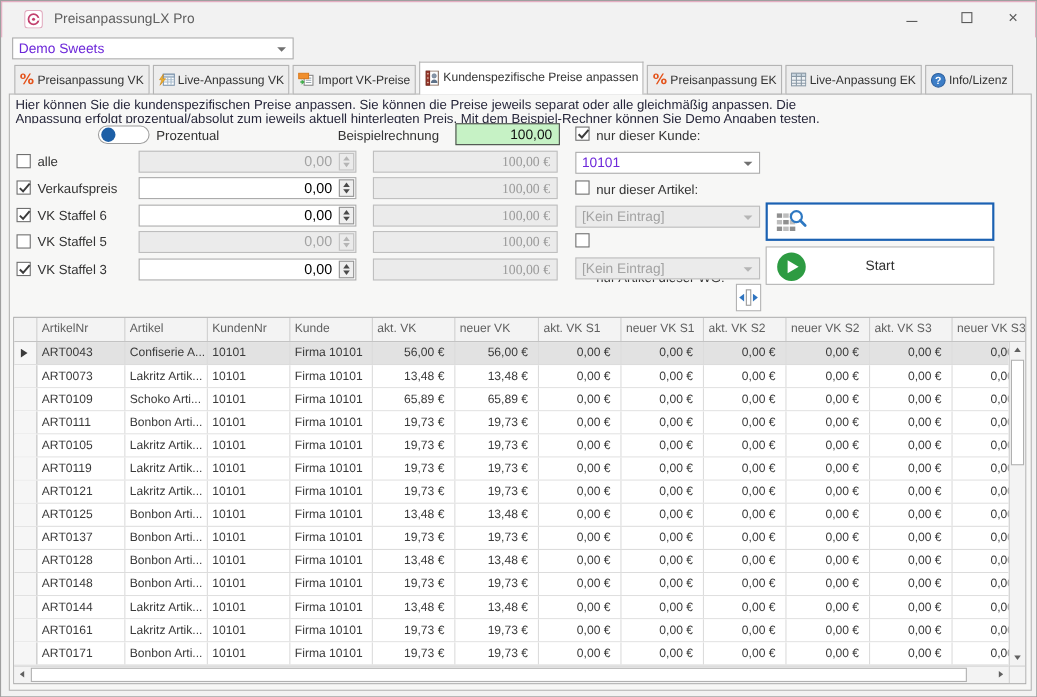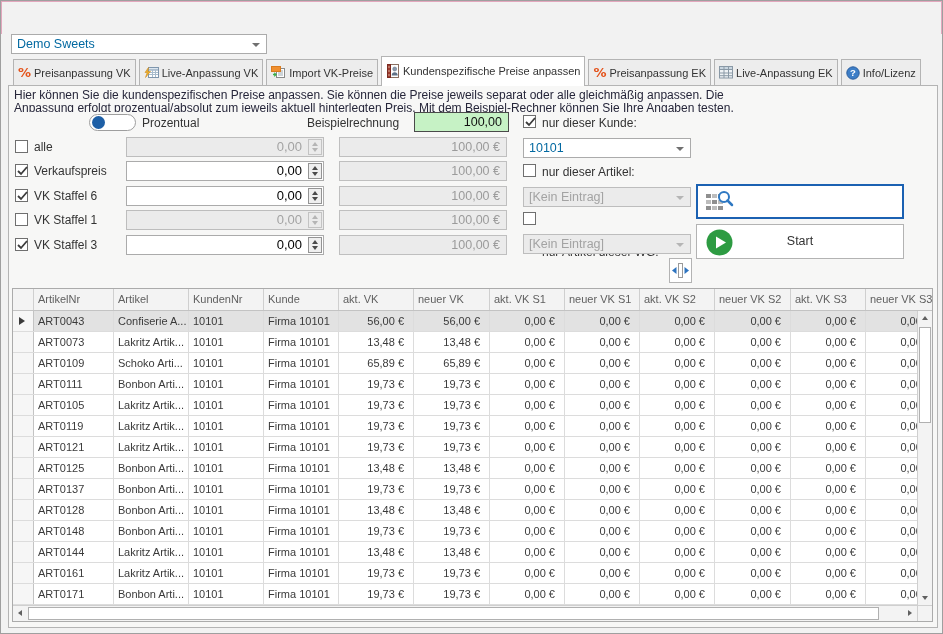--- a/index.html
+++ b/index.html
@@ -9,21 +9,21 @@
   
   .titlebar { position:absolute; left:0; top:0; width:941px; height:33px; background:#f2f2f2; }
   .app-icon { position:absolute; left:21px; top:8px; width:17px; height:17px; }
   .title-text { position:absolute; left:48px; top:9px; font-size:12.5px; color:#5f5f5f; }
   .winbtn { position:absolute; top:6px; width:24px; height:20px; color:#5a5a5a; text-align:center; }
   .btn-min { left:816px; } .btn-max { left:866px; } .btn-close { left:908px; }
   .min-glyph { display:inline-block; width:10px; height:1px; background:#5a5a5a; margin-top:12px; }
   .max-glyph { display:inline-block; width:10px; height:10px; border:1px solid #5a5a5a; margin-top:4px; }
   .close-glyph { font-size:15px; line-height:20px; }
   
-  .combo { position:absolute; border:1px solid #ababab; background:#fff; font-size:12.5px; color:#0369a1; }
+  .combo { position:absolute; border:1px solid #ababab; background:#fff; font-size:12.5px; color:#6d28d9; }
   .combo .cval { position:absolute; left:5px; top:0; right:20px; line-height:18px; white-space:nowrap; overflow:hidden; }
   .combo .carr { position:absolute; right:6px; top:8px; width:0; height:0; border-left:4px solid transparent; border-right:4px solid transparent; border-top:4px solid #707070; }
   .combo.disabled { background:#ebebeb; border-color:#bdbdbd; color:#a3a3a3; }
   .combo.disabled .carr { border-top-color:#b5b5b5; }
   .demo-combo { left:10px; top:33px; width:256px; height:20px; }
   
   .tabstrip { position:absolute; left:12px; top:55px; height:30px; display:flex; align-items:flex-end; gap:3px; z-index:3; }
   .tab { height:27px; background:#ededed; border:1px solid #b4b4b4; font-size:11px; color:#333; display:flex; align-items:center; padding:0 4px; white-space:nowrap; }
   .tab.active { height:30px; background:#fff; border-bottom:none; padding-bottom:1px; }
   .ticon { display:inline-block; margin-right:3px; flex:0 0 auto; }
@@ -33,21 +33,21 @@
   .desc { position:absolute; left:13px; top:88px; width:912px; height:23px; overflow:hidden; font-size:12px; line-height:12.5px; color:#26263a; }
   
   .toggle { position:absolute; left:88px; top:113px; width:47px; height:17px; border:1px solid #9e9e9e; border-radius:9px; background:#fff; }
   .knob { position:absolute; left:2px; top:1px; width:13px; height:13px; border-radius:50%; background:#1d5fa6; }
   .lbl { position:absolute; font-size:12px; color:#333; white-space:nowrap; }
   
   .cb { position:absolute; width:13px; height:13px; border:1px solid #6f6f6f; background:#fff; }
   .cb svg { position:absolute; left:-1px; top:-2px; }
   
   .field { position:absolute; border:1px solid #bfbfbf; background:#ebebeb; color:#9b9b9b; font-size:12.5px; text-align:right; }
-  .field .ftext { position:absolute; right:6px; top:0; line-height:18px; }
+  .field .ftext { position:absolute; right:6px; top:0; line-height:18px;font-family:Liberation Serif, serif; }
   .greenfield { position:absolute; left:413px; top:111px; width:95px; height:20px; background:#c6f2c5; border:1px solid #4a4a4a; font-size:12.5px; color:#111; }
   .greenfield .ftext { position:absolute; right:6px; top:0; line-height:18px; }
   
   .spin { position:absolute; left:125px; width:198px; height:20px; border:1px solid #ababab; background:#fff; }
   .spin .sval { position:absolute; left:0; right:21px; top:0; line-height:18px; text-align:right; font-size:13px; color:#000; }
   .spin .sbtns { position:absolute; right:1px; top:1px; width:14px; height:16px; border:1px solid #949494; background:#efefef; }
   .spin .sup, .spin .sdn { position:absolute; left:0; width:100%; height:7px; }
   .spin .sup { top:0; } .spin .sdn { bottom:0; }
   .tri-up { position:absolute; left:3px; top:2px; width:0; height:0; border-left:3px solid transparent; border-right:3px solid transparent; border-bottom:4px solid #4a4a4a; }
   .tri-dn { position:absolute; left:3px; top:1px; width:0; height:0; border-left:3px solid transparent; border-right:3px solid transparent; border-top:4px solid #4a4a4a; }
@@ -82,20 +82,32 @@
   .hsb .harr { position:absolute; top:0; width:15px; height:15px; }
   .hsb .hthumb { position:absolute; left:15px; top:1px; width:851px; height:13px; background:#fff; border:1px solid #b0b0b0; }
   .corner { position:absolute; right:0; bottom:0; width:15px; height:16px; background:#f3f3f3; border-top:1px solid #cfcfcf; border-left:1px solid #cfcfcf; }
   .satr { position:absolute; width:0; height:0; }
 </style>
 </head>
 <body>
 
 <div class="window">
   <div class="pink-edge"></div>
+  <div class="titlebar">
+    <svg class="app-icon" viewBox="0 0 17 17">
+      <rect x="0.5" y="0.5" width="16" height="16" rx="3" fill="#fff" stroke="#e0a8bd"></rect>
+      <circle cx="8.5" cy="8.5" r="4.6" fill="none" stroke="#c2406e" stroke-width="1.6"></circle>
+      <circle cx="8.5" cy="8.5" r="1.4" fill="#c2406e"></circle>
+      <rect x="11.4" y="7.3" width="2.6" height="2.4" fill="#fff"></rect>
+    </svg>
+    <span class="title-text">PreisanpassungLX Pro</span>
+    <span class="winbtn btn-min"><span class="min-glyph"></span></span>
+    <span class="winbtn btn-max"><span class="max-glyph"></span></span>
+    <span class="winbtn btn-close close-glyph">×</span>
+  </div>
 
   <div class="combo demo-combo">
     <span class="cval">Demo Sweets</span>
     <span class="carr"></span>
   </div>
 
   <div class="tabstrip" id="tabstrip">
       <div class="tab">
         <span class="ticon pct">%</span>
         <span>Preisanpassung VK</span>
@@ -149,21 +161,21 @@
           <text x="7" y="10.3" font-size="9.5" fill="#fff" text-anchor="middle" font-weight="bold" font-family="Liberation Sans, sans-serif">?</text>
         </svg>
         <span>Info/Lizenz</span>
       </div>
     </div>
 
   <div class="panel"></div>
 
   <div class="desc">
     <div>Hier können Sie die kundenspezifischen Preise anpassen. Sie können die Preise jeweils separat oder alle gleichmäßig anpassen. Die</div>
-    <div>Anpassung erfolgt prozentual/absolut zum jeweils aktuell hinterlegten Preis. Mit dem Beispiel-Rechner können Sie Ihre Angaben testen.</div>
+    <div>Anpassung erfolgt prozentual/absolut zum jeweils aktuell hinterlegten Preis. Mit dem Beispiel-Rechner können Sie Demo Angaben testen.</div>
   </div>
 
   <div class="toggle">
       <div class="knob"></div>
     </div>
   <span class="lbl" style="left:141px; top:115px;">Prozentual</span>
 
   <span class="lbl" style="left:306px; top:115px;">Beispielrechnung</span>
   <div class="greenfield">
       <span class="ftext">100,00</span>
@@ -220,21 +232,21 @@
           </span>
           <span class="sdn">
             <span class="tri-dn"></span>
           </span>
         </span>
       </div>
       <div class="field" style="left:338px;top:185px;width:168px;height:20px;">
         <span class="ftext">100,00 €</span>
       </div>
       <div class="cb" style="left:14px;top:212px;"></div>
-      <span class="lbl" style="left:33px;top:212px;">VK Staffel 1</span>
+      <span class="lbl" style="left:33px;top:212px;">VK Staffel 5</span>
       <div class="spin disabled" style="top:209px;">
         <span class="sval">0,00</span>
         <span class="sbtns">
           <span class="sup">
             <span class="tri-up"></span>
           </span>
           <span class="sdn">
             <span class="tri-dn"></span>
           </span>
         </span>

